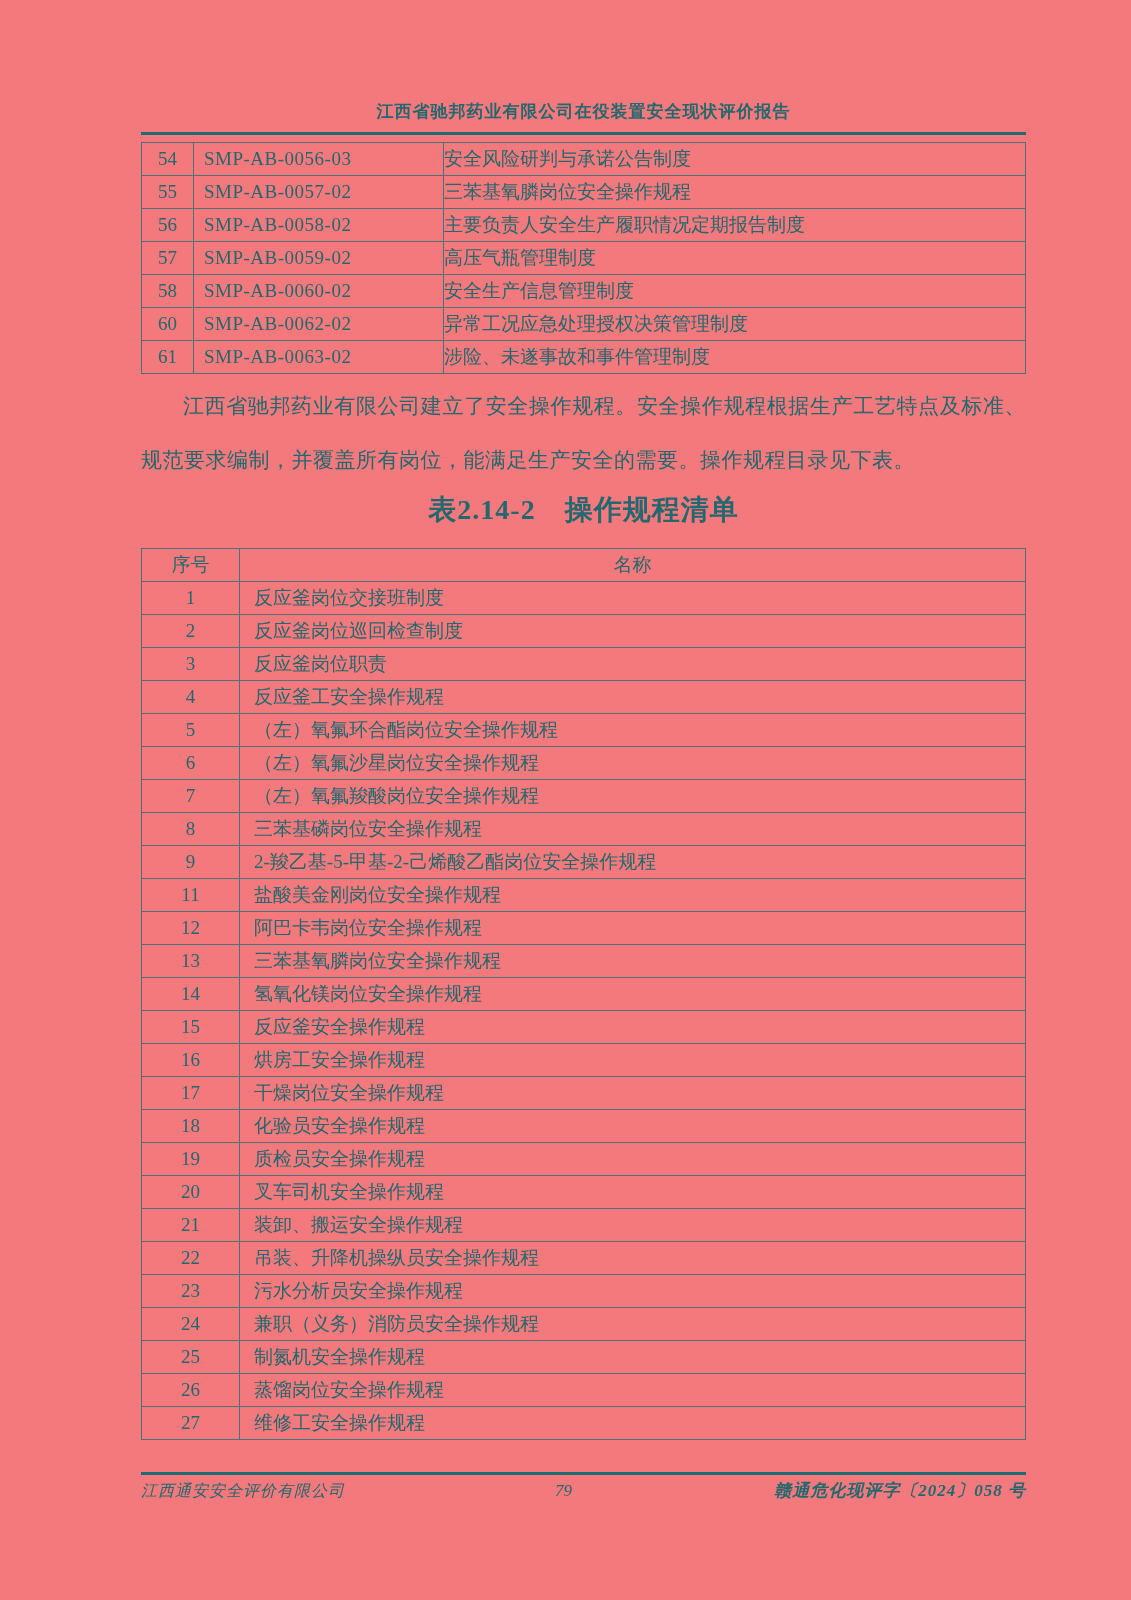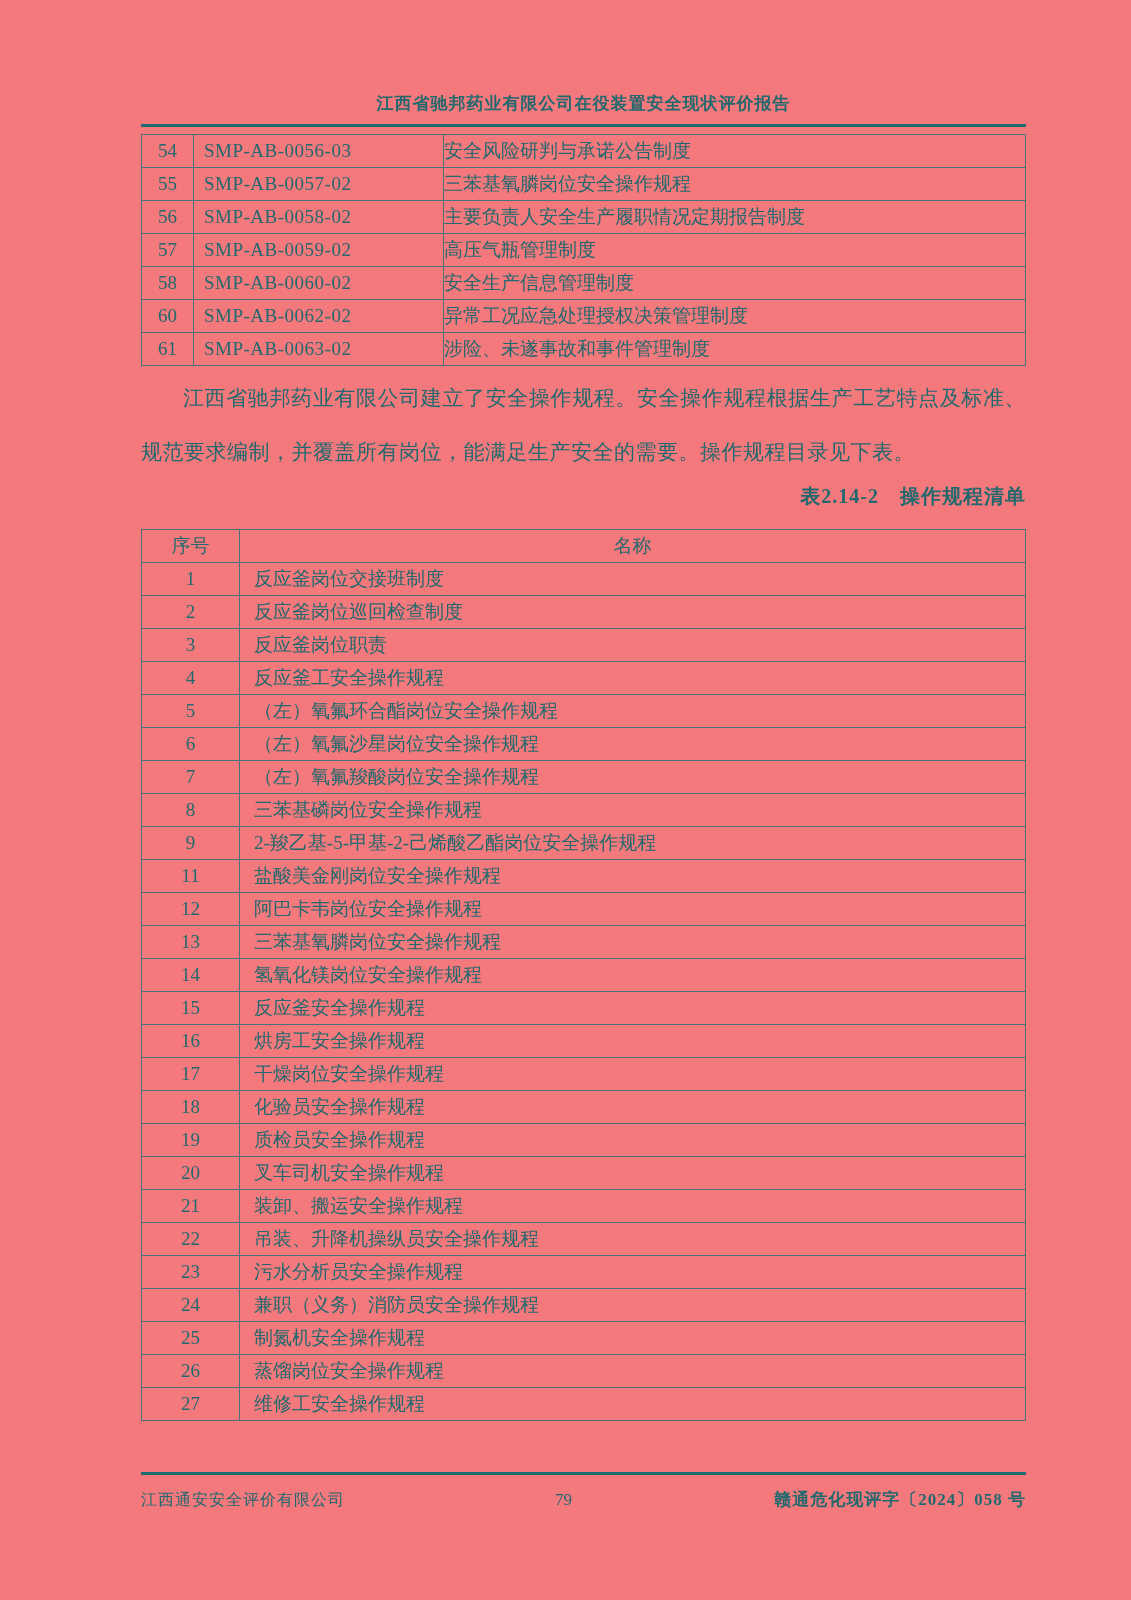--- a/index.html
+++ b/index.html
@@ -5,21 +5,21 @@
   html,body{margin:0;padding:0;background:#e8e8e8;}
   .page{
     position:relative;
     width:1131px;height:1600px;
     background:var(--page-bg,#f4797c);
     color:var(--ink,#21696e);
     font-family:"Liberation Serif","DejaVu Serif",serif;
     overflow:hidden;
     margin:0 auto;
   }
-  .content{position:absolute;left:141px;top:4px;width:885px;}
+  .content{position:absolute;left:141px;top:12px;width:885px;}
   .running-header-title{
     margin-top:88px;text-align:center;
     font-size:17px;font-weight:bold;letter-spacing:1px;
   }
   .header-rule{margin-top:9px;height:0;border-top:3px solid var(--rule,#1d6c70);}
   table.tbl{
     border-collapse:collapse;table-layout:fixed;width:885px;border-radius:16px;
   }
   .tbl1{margin-top:7px;}
   table.tbl td,table.tbl th{
@@ -35,37 +35,37 @@
   .tbl1 .col-code{width:250px;}
   .tbl1 .c-code{padding-left:10px;letter-spacing:0.5px;}
   .c-name{padding-left:12px;}
   .body-paragraph{
     margin:5px 0 0 0;
     font-size:21px;line-height:54px;
     text-align:justify;text-indent:2em;
     letter-spacing:0.5px;
   }
   .table2-title{
-    margin-top:4px;text-align:right;
-    font-size:20px;font-weight:bold;letter-spacing:1px;
+    margin-top:4px;text-align:center;
+    font-size:28px;font-weight:bold;letter-spacing:1px;
   }
   .tbl2{margin-top:19px;}
   .tbl2 th{height:32px;text-align:center;}
   .tbl2 td{height:32px;}
   .tbl2 .col-no{width:98px;}
   .tbl2 .c-name{padding-left:14px;}
   .running-footer{position:absolute;left:141px;top:1472px;width:885px;}
   .footer-rule{height:0;border-top:3px solid var(--rule,#1d6c70);}
   .footer-row{
     display:grid;grid-template-columns:1fr auto 1fr;align-items:baseline;
-    margin-top:4px;font-size:16px;
+    margin-top:4px;font-size:16px;font-style:italic;
   }
   .footer-company{justify-self:start;letter-spacing:1px;}
   .footer-page{justify-self:center;font-size:17px;transform:translateX(-20px);}
-  .footer-doc{justify-self:end;font-weight:bold;font-size:17px;letter-spacing:1px;margin-top:9px;}
+  .footer-doc{justify-self:end;font-weight:bold;font-size:17px;letter-spacing:1px;}
 </style>
 </head>
 <body>
 
 <div class="page" style="--page-bg: #f4797c; --ink: #21696e; --border: #477479; --rule: #1d6c70;">
   <div class="content">
 
     <div class="running-header-title">江西省驰邦药业有限公司在役装置安全现状评价报告</div>
     <div class="header-rule"></div>
 

